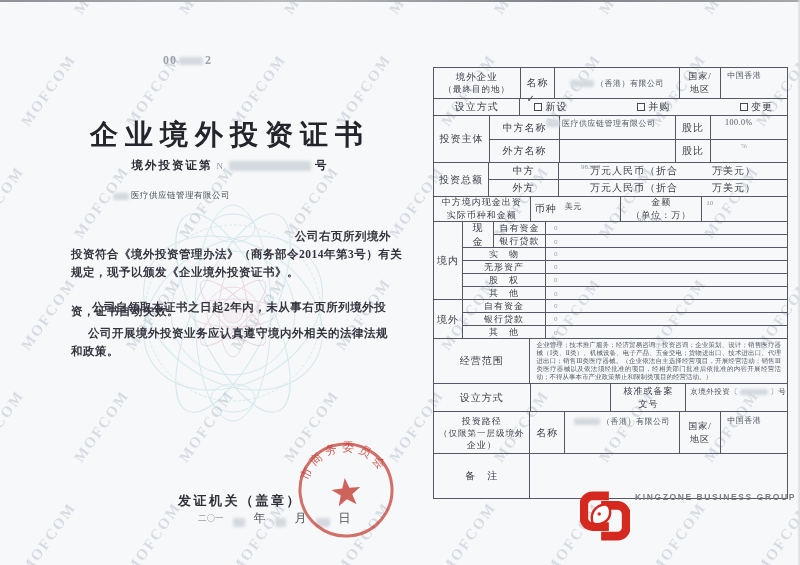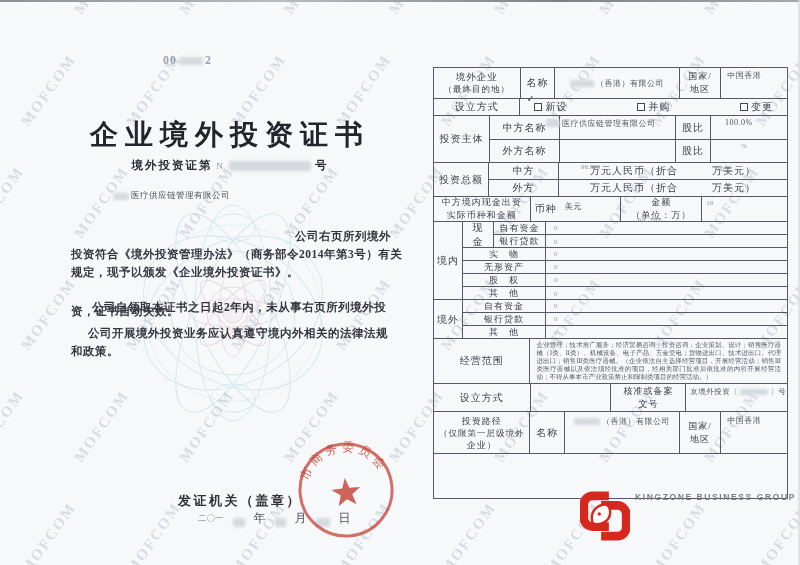--- a/index.html
+++ b/index.html
@@ -488,20 +488,23 @@
     <div class="fc lab s9" style="width:42px;">
       <span>国家/</span>
       <span>地区</span>
     </div>
     <div class="fc" style="width:66px;align-items:flex-start;justify-content:flex-start;padding:3px 0 0 6px;">
       <span class="val-sm">中国香港</span>
     </div>
   </div>
 
   <div class="fr" style="height:44px;">
+    <div class="fc lab" style="width:97px;">
+      <span>备　注</span>
+    </div>
     <div class="fc" style="width:258px;"></div>
   </div>
 </div>
 
 <div class="logo">
   <svg class="logo-icon" width="50" height="50" viewBox="0 0 52 52">
     <path d="M30 5 H13 a9 9 0 0 0 -9 9 v14 a9 9 0 0 0 9 9 h17" fill="none" stroke="#d5281e" stroke-width="9"></path>
     <path d="M22 15 h17 a9 9 0 0 1 9 9 v14 a9 9 0 0 1 -9 9 H22" fill="none" stroke="#d5281e" stroke-width="9"></path>
     <path d="M13 33 Q10 22 19 16 Q29 11 31 19 Q33 29 24 33 Q17 36 13 33 Z" fill="#ffffff" stroke="#d5281e" stroke-width="2.5"></path>
     <circle cx="20" cy="24" r="1.8" fill="#d5281e"></circle>

